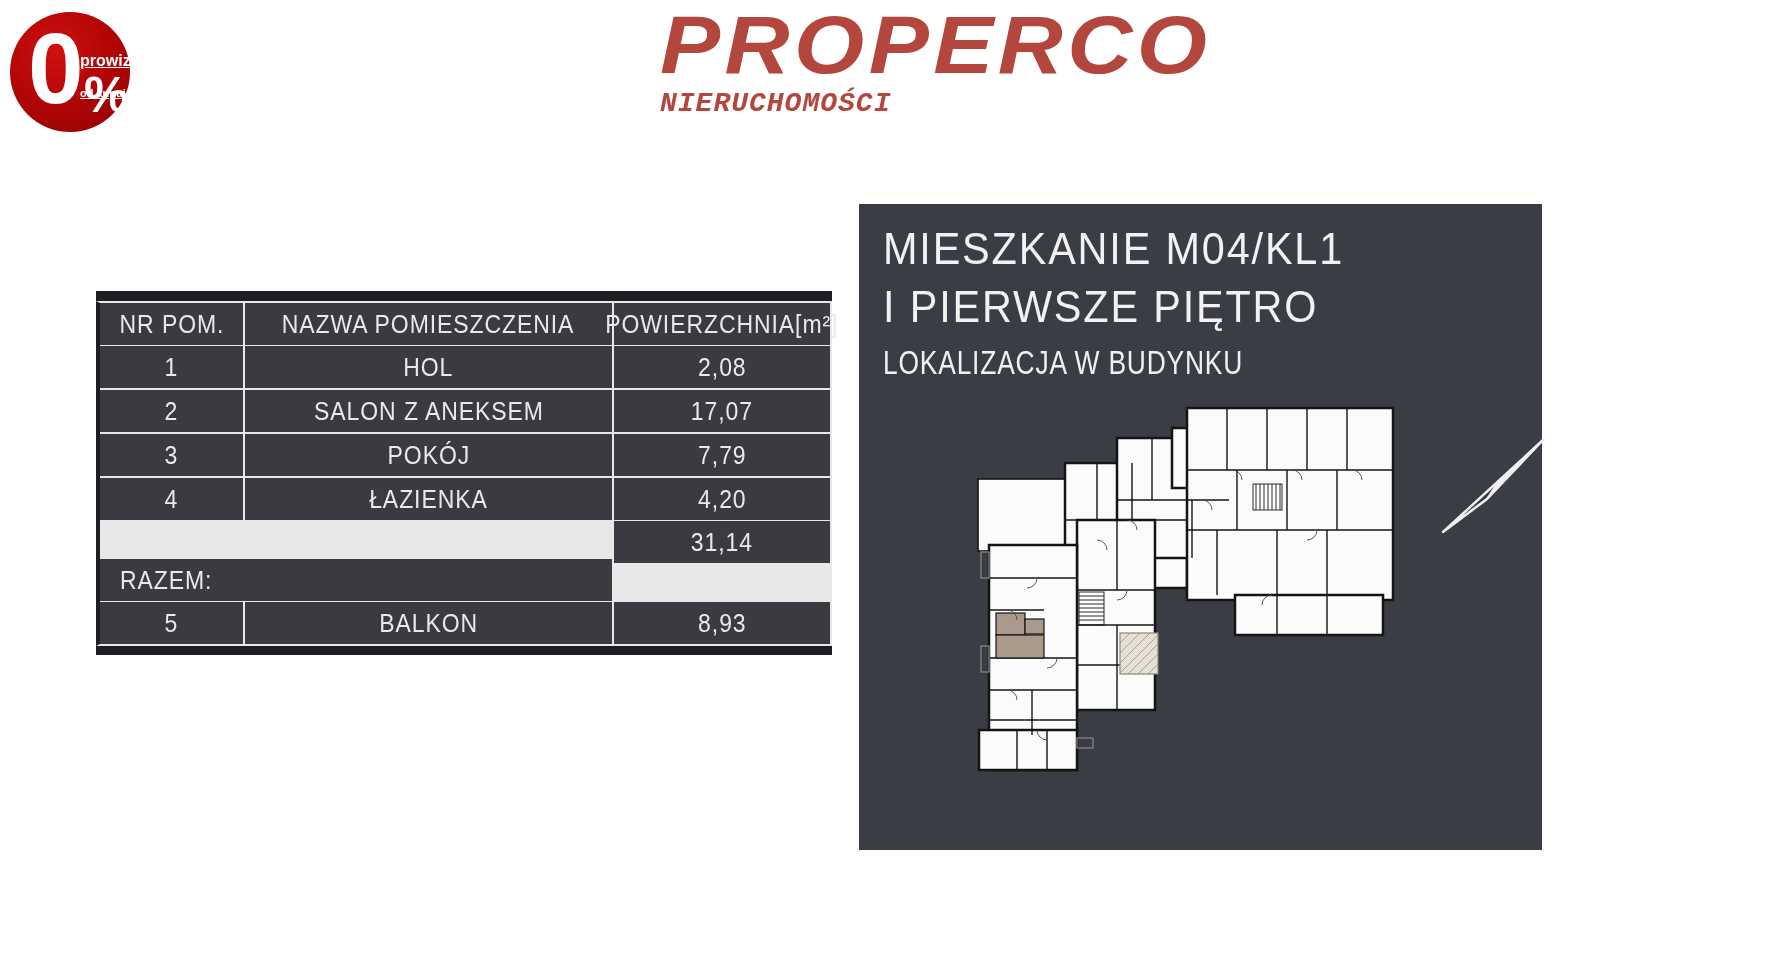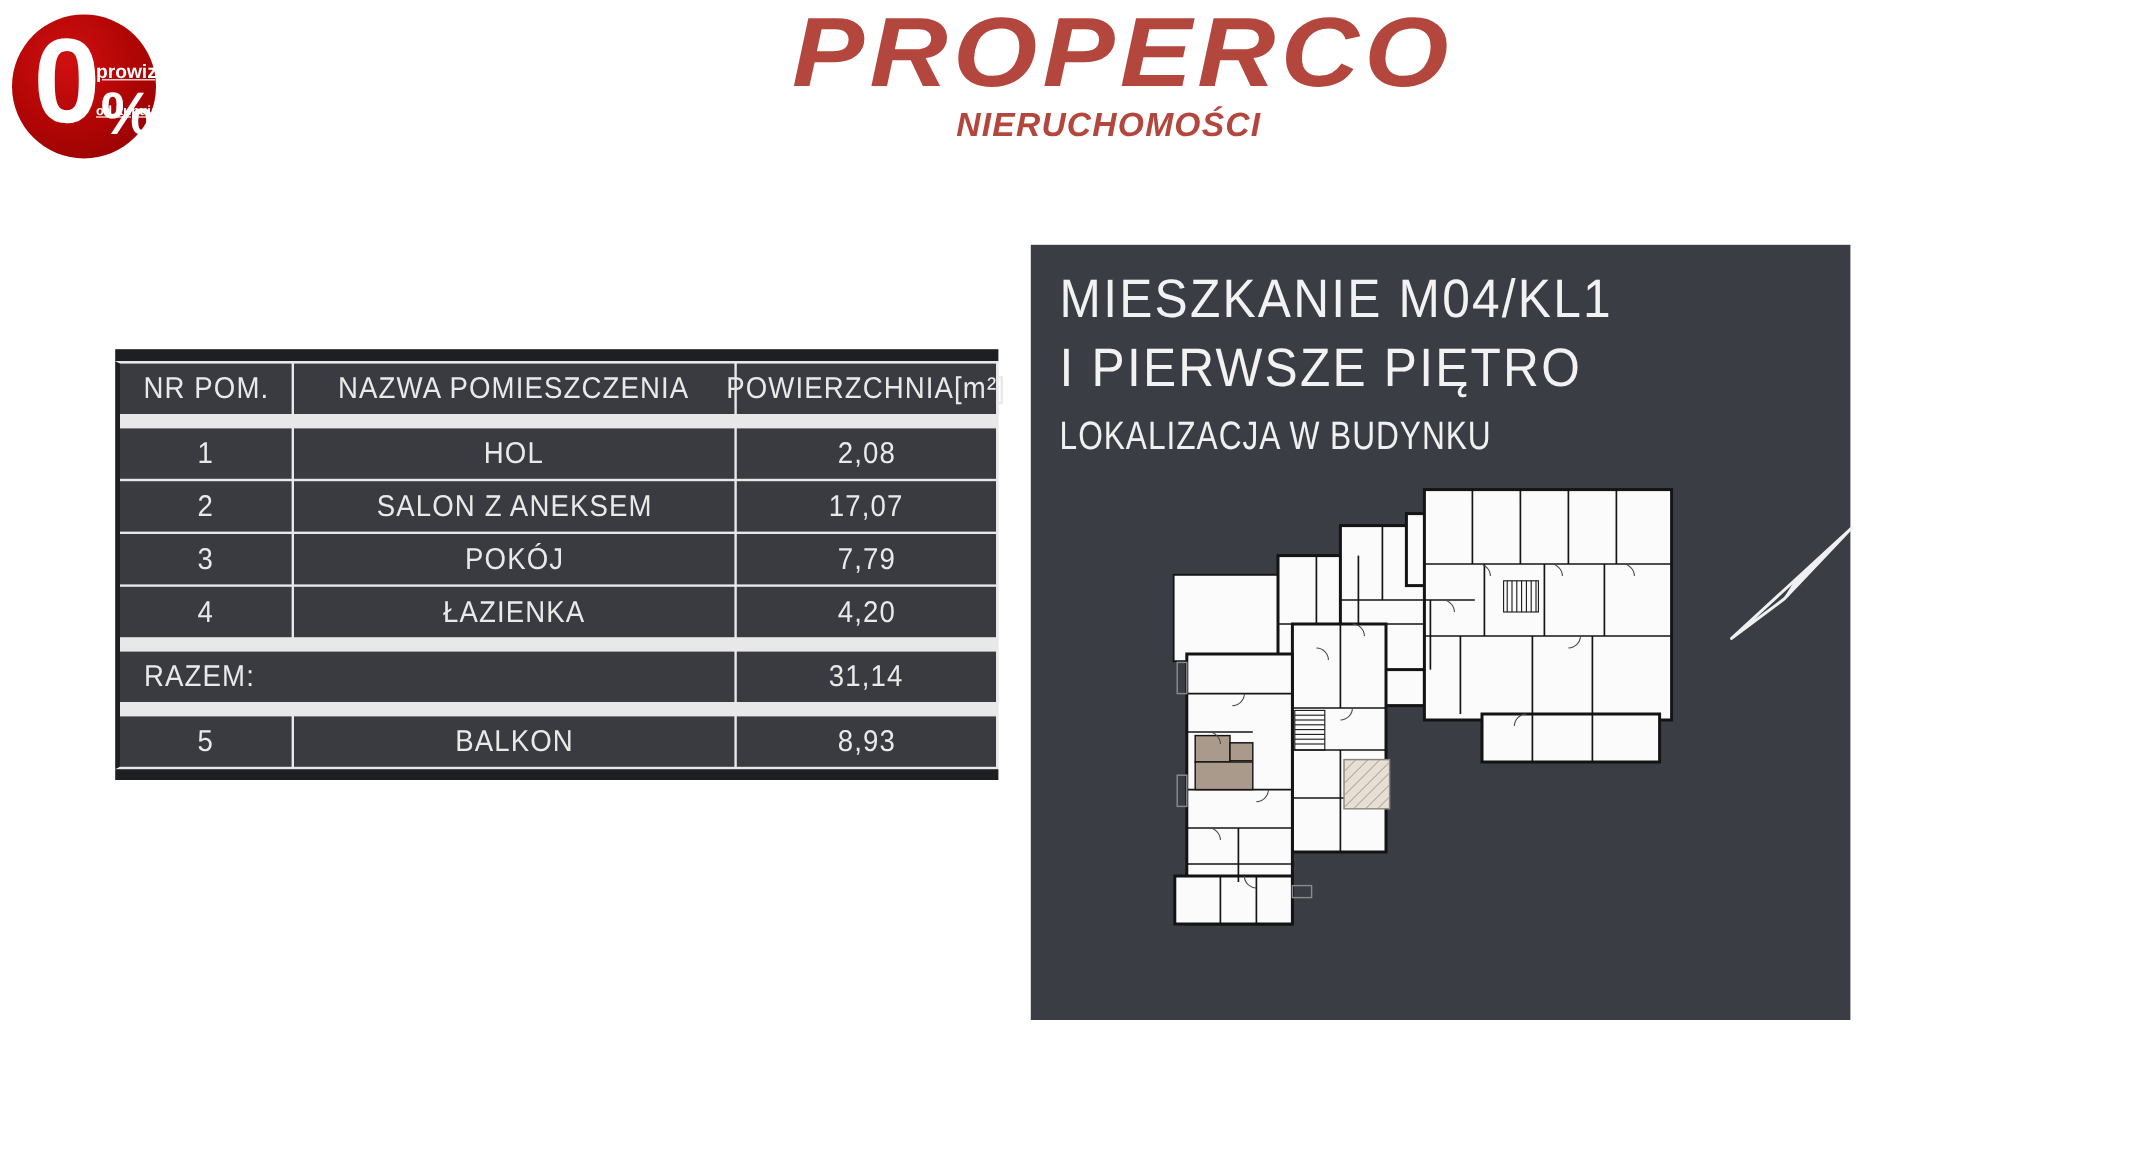--- a/index.html
+++ b/index.html
@@ -15,35 +15,35 @@
   .badge .pct{position:absolute;left:74px;top:58px;font-size:50px;font-weight:bold;line-height:1;}
   .badge .lines{position:absolute;left:70px;top:41px;line-height:1;white-space:nowrap;text-decoration:underline;}
   .badge .l1{display:block;font-size:16px;font-weight:bold;}
   .badge .l2{display:block;font-size:11px;font-weight:bold;margin-top:19px;}
 
   
   .brand{left:632px;top:6px;width:528px;color:var(--brand,#b4473d);margin-left:28px;}
   .brand-name{font-size:82px;font-weight:bold;font-style:italic;letter-spacing:4px;
     line-height:0.95;transform:scaleX(1.1);transform-origin:left top;white-space:nowrap;}
   .brand-sub{font-size:28px;font-weight:bold;font-style:italic;letter-spacing:1px;
-    text-align:center;margin-top:4px;}
+    text-align:left;margin-top:4px;font-family:Liberation Mono, monospace;}
 
   
   .room-table{left:96px;top:291px;width:736px;}
   .tbar{height:10px;background:var(--tbar,#1d1f23);}
   .tbar.bottom{height:9px;}
   .tgrid{border-left:4px solid var(--tbar,#1d1f23);border-right:2px solid var(--tborder,#e8e8e8);
-    background:var(--tborder,#e8e8e8);display:flex;flex-direction:column;gap:12px;
+    background:var(--tborder,#e8e8e8);display:flex;flex-direction:column;gap:1px;
     border-top:2px solid var(--tborder,#e8e8e8);border-bottom:2px solid var(--tborder,#e8e8e8);}
   .trow{display:grid;grid-template-columns:143px 367px 216px;gap:2px;}
   .trow.span2{grid-template-columns:512px 216px;}
   .cell{background:var(--tcell,#3a3b41);height:42px;display:flex;align-items:center;
     justify-content:center;color:#e9e9e9;font-size:25px;letter-spacing:1px;white-space:nowrap;}
   .cell>span{display:inline-block;transform:scaleX(0.92);}
-  .cell.left{justify-content:flex-start;padding-left:16px;}
+  .cell.left{justify-content:flex-start;padding-left:16px;margin-top:38px;}
 
   
   .panel{left:859px;top:204px;width:683px;height:646px;background:var(--panel-bg,#3a3d43);}
   .p-t1,.p-t2{position:absolute;left:24px;color:#f2f2f2;font-size:45px;letter-spacing:2px;
     line-height:1;transform:scaleX(0.92);transform-origin:left top;white-space:nowrap;font-weight:normal;margin:0;}
   .p-t1{top:22px;}
   .p-t2{top:80px;}
   .p-sub{position:absolute;left:24px;top:142px;color:#f0f0f0;font-size:33px;letter-spacing:1px;
     line-height:1;transform:scaleX(0.8);transform-origin:left top;white-space:nowrap;font-weight:normal;margin:0;}
   .floorplan{position:absolute;left:118px;top:196px;}

